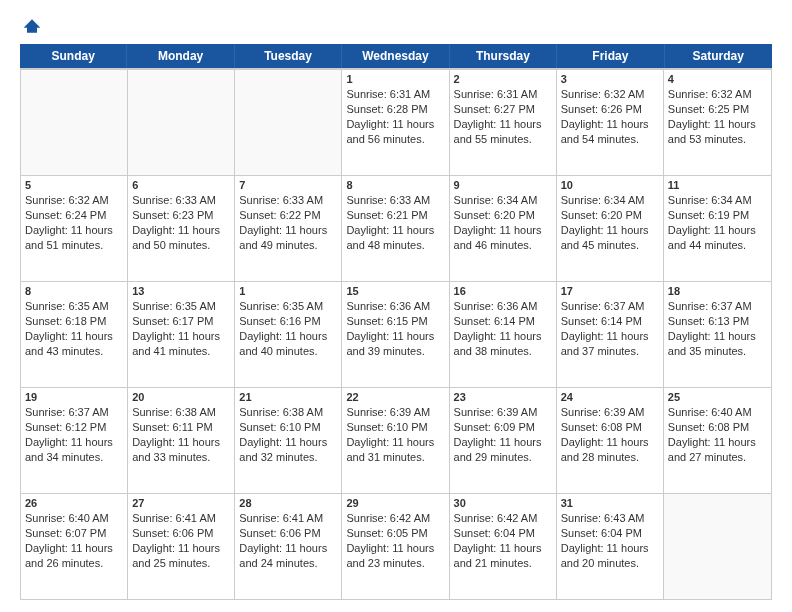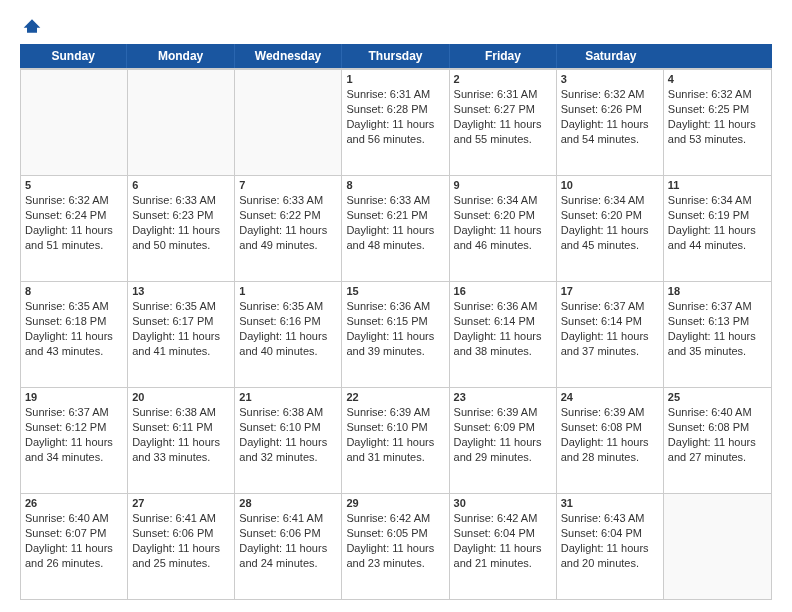--- a/index.html
+++ b/index.html
@@ -135,20 +135,21 @@
     <div class="title-block">
       <div class="month-title"></div>
       <div class="subtitle"></div>
     </div>
   </div>
 
   <div class="calendar">
     <div class="cal-header">
     <div class="cal-header-cell">Sunday</div>
         <div class="cal-header-cell">Monday</div>
+        <div class="cal-header-cell">Tuesday</div>
         <div class="cal-header-cell">Wednesday</div>
         <div class="cal-header-cell">Thursday</div>
         <div class="cal-header-cell">Friday</div>
         <div class="cal-header-cell">Saturday</div>
       </div>
     <div class="cal-body" style="border-width: 1px; border-style: solid; border-color: rgb(204, 204, 204);">
     <div class="cal-row border-top-row">
           <div class="cal-cell empty"></div>
           <div class="cal-cell empty"></div>
           <div class="cal-cell empty"></div>

